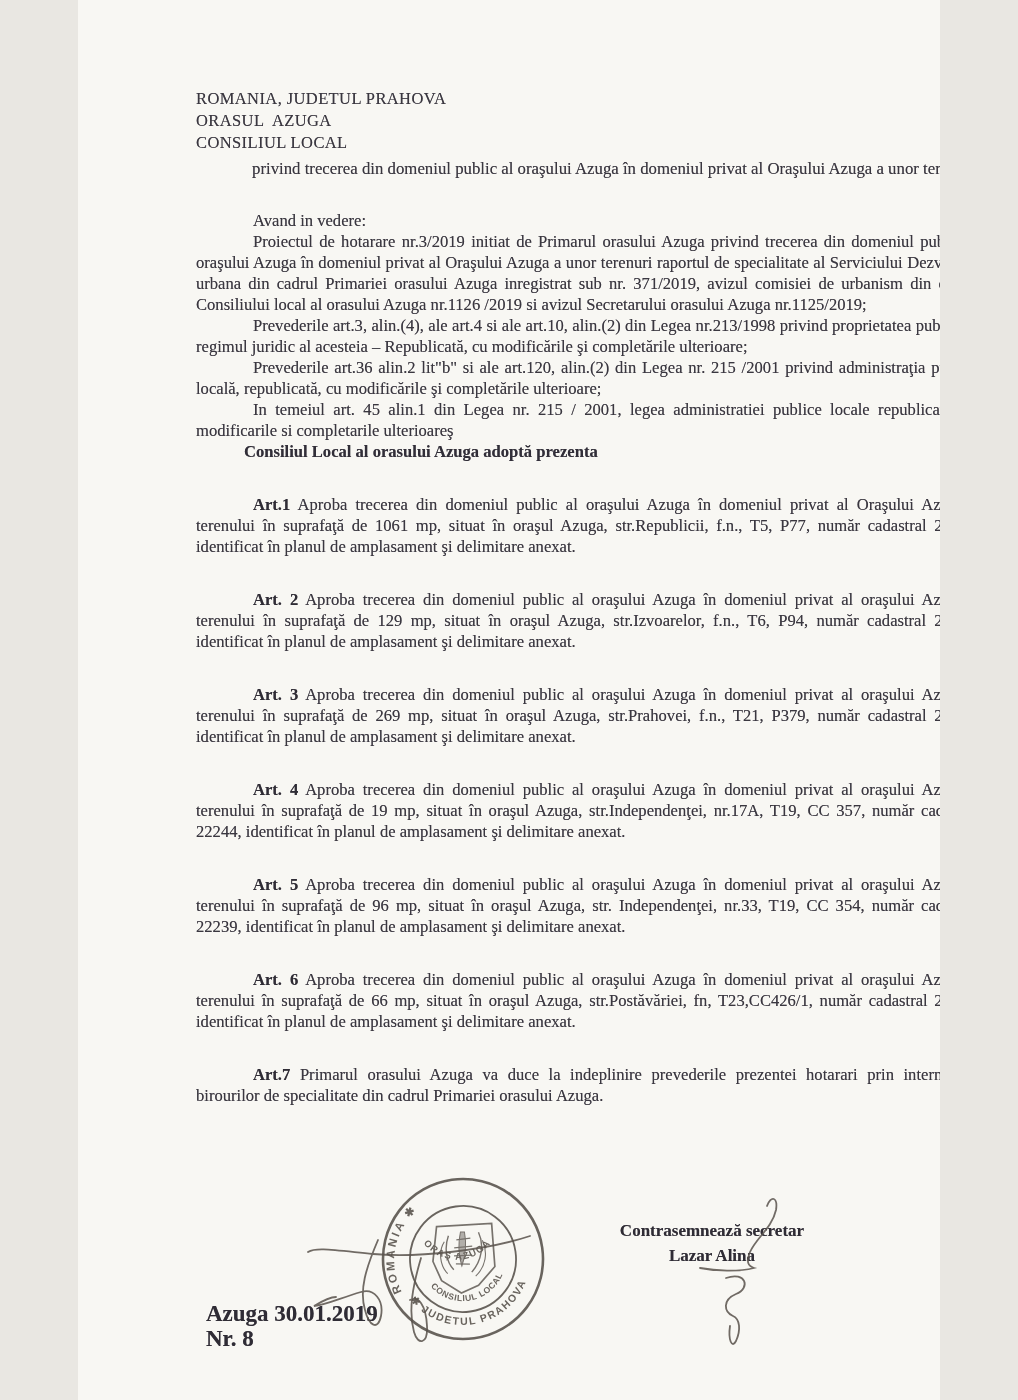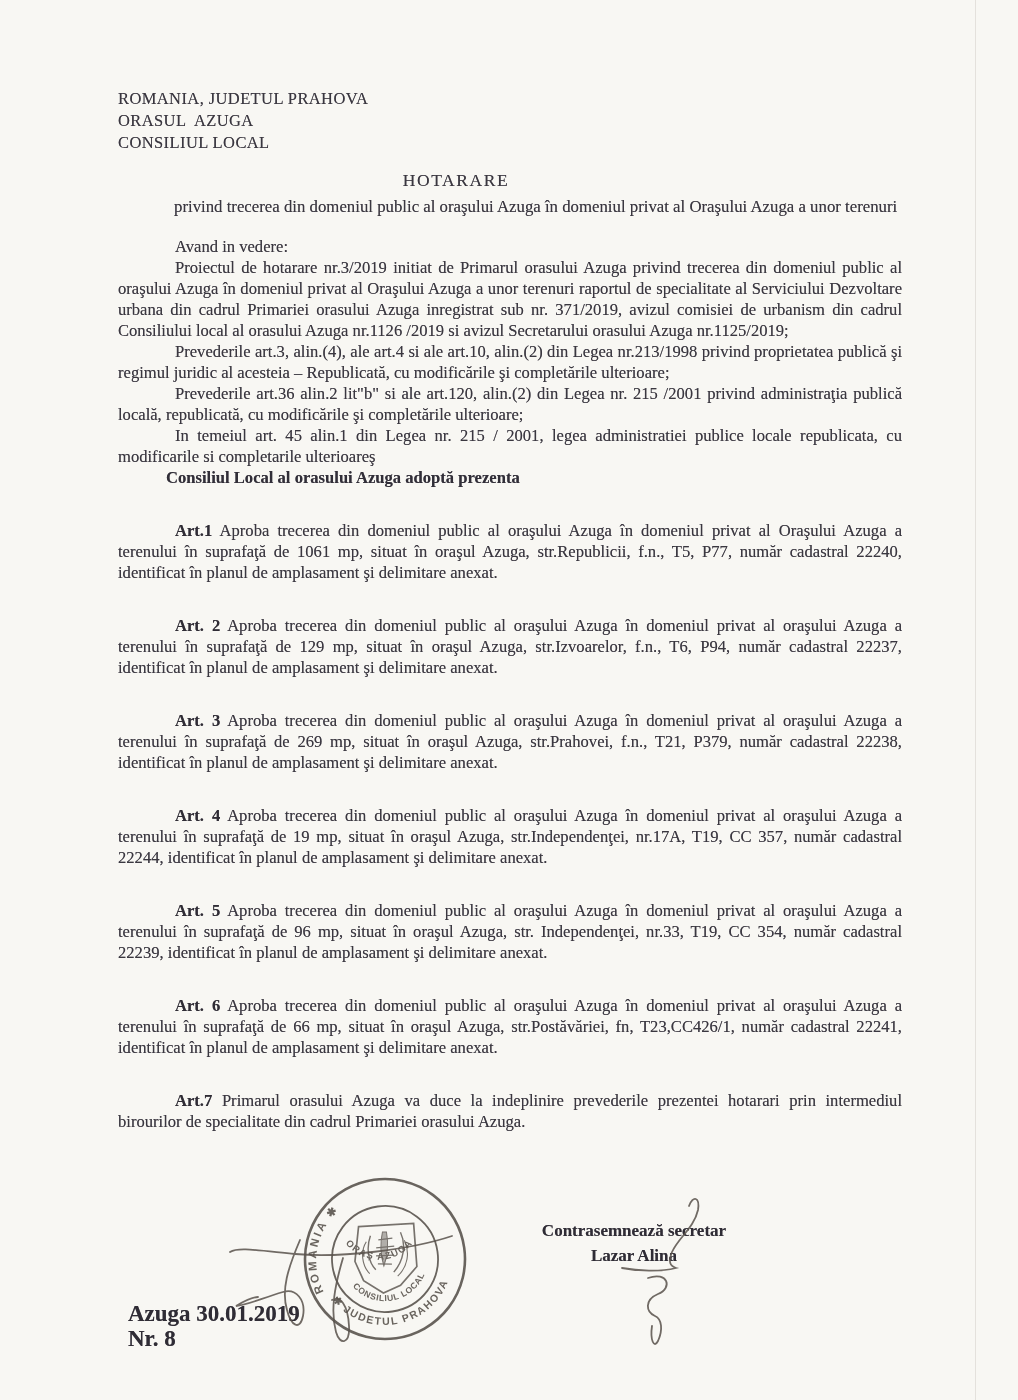--- a/index.html
+++ b/index.html
@@ -1,30 +1,30 @@
 <!DOCTYPE html>
 <html><head>
 <meta charset="utf-8">
 <style>
   html,body{margin:0;padding:0;background:#e9e7e2;}
   .page{
     position:relative;
-    width:1018px;height:1400px;
+    width:862px;height:1400px;
     margin:0 auto;
     background:#f8f7f3;
     overflow:hidden;
     font-family:"Liberation Serif", serif;
     color:#3a3740;
   }
   .scan-line{position:absolute;left:975px;top:0;width:1px;height:100%;background:rgba(175,170,160,0.28);}
   .doc{position:absolute;left:118px;top:88px;width:784px;}
   .lh-line{font-size:16.5px;line-height:22px;letter-spacing:.4px;white-space:pre;}
   .title{margin:14px 0 0 0;width:676px;text-align:center;font-size:17.5px;letter-spacing:1.6px;line-height:24px;}
   .subtitle{margin:2px 0 0 56px;width:728px;font-size:16.8px;line-height:26px;text-align:left;}
-  .preamble{margin-top:16px;}
+  .preamble{margin-top:28px;}
   .para{font-size:16.6px;line-height:21px;text-align:justify;text-indent:57px;margin:0;}
   .bold-line{font-weight:bold;text-indent:48px;color:#312e38;}
   .heading{margin:16px 0 0 0;width:760px;text-align:center;font-weight:bold;font-size:17px;letter-spacing:1px;color:#2f2c35;}
   .art{margin-top:32px;}
   .art b{color:#2f2c35;}
   .sig{position:absolute;text-align:center;font-weight:bold;font-size:17px;line-height:25px;color:#2f2c35;}
   .sig-president{left:190px;top:1220px;width:172px;}
   .sig-secretary{left:532px;top:1218px;width:204px;}
   .footer{position:absolute;left:128px;top:1301px;font-weight:bold;font-size:23px;line-height:25px;color:#2f2c35;}
   .stamp{position:absolute;left:296px;top:1170px;width:178px;height:178px;opacity:.82;}
@@ -38,21 +38,20 @@
 <div class="page">
   <div class="scan-line"></div>
 
   <div class="doc">
     <div id="letterhead">
         <div class="lh-line">ROMANIA, JUDETUL PRAHOVA</div>
         <div class="lh-line">ORASUL  AZUGA</div>
         <div class="lh-line">CONSILIUL LOCAL</div>
       </div>
 
-    <div class="title">HOTARARE</div>
     <div class="subtitle">privind trecerea  din domeniul public al oraşului Azuga în domeniul privat al Oraşului Azuga a unor terenuri</div>
 
     <div id="preamble" class="preamble">
         <p class="para">Avand in vedere:</p>
         <p class="para">Proiectul de hotarare nr.3/2019 initiat de Primarul orasului Azuga privind trecerea  din domeniul public al oraşului Azuga în domeniul privat al Oraşului Azuga a unor terenuri raportul de specialitate al Serviciului Dezvoltare urbana din cadrul Primariei orasului Azuga inregistrat sub nr. 371/2019, avizul comisiei de urbanism  din cadrul Consiliului local al orasului Azuga nr.1126 /2019 si  avizul Secretarului orasului Azuga nr.1125/2019;</p>
         <p class="para">Prevederile art.3, alin.(4),   ale art.4 si ale art.10, alin.(2)   din Legea nr.213/1998 privind proprietatea publică şi regimul juridic al acesteia – Republicată, cu modificările şi completările ulterioare;</p>
         <p class="para">Prevederile art.36 alin.2 lit"b" si ale  art.120, alin.(2)   din  Legea nr. 215 /2001 privind administraţia publică locală, republicată, cu modificările şi completările ulterioare;</p>
         <p class="para">In temeiul art. 45 alin.1 din Legea nr. 215 / 2001, legea administratiei publice locale  republicata, cu modificarile si completarile ulterioareş</p>
         <p class="para bold-line">Consiliul Local al orasului Azuga adoptă prezenta</p>
       </div>

